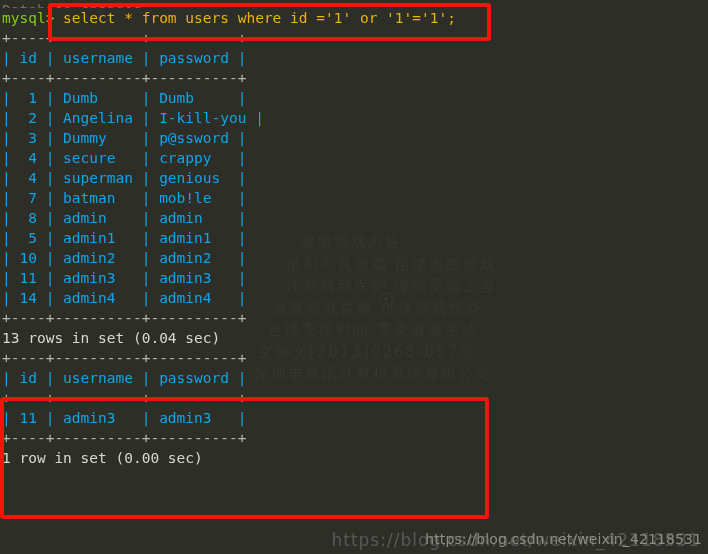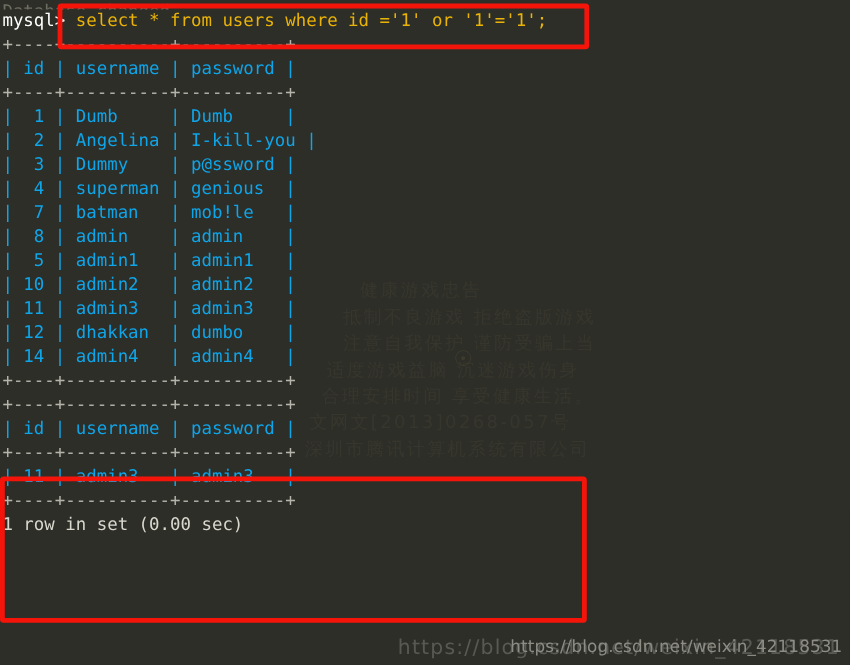--- a/index.html
+++ b/index.html
@@ -57,21 +57,21 @@
     height: 20px;
     padding-left: 2px;
   }
 
   .line.cut {
     height: 8px;
     overflow: hidden;
     color: #6e6e63;
   }
 
-  .prompt { color: #ffffff; }
+  .prompt { color: #84cc16; }
   .sql    { color: #eab308; }
   .brd    { color: #b6b5ac; }
   .cell   { color: #0ea5e9; }
   .status { color: #d9d8cf; }
 
   
   .redbox {
     position: absolute;
     border: 4px solid #f5140a;
     border-radius: 3px;
@@ -127,30 +127,31 @@
 
     <div class="line"><span class="prompt">mysql&gt; </span><span class="sql">select * from users where id ='1' or '1'='1';</span></div>
 
     <div class="line brd">+----+----------+----------+</div>
     <div class="line cell">| id | username | password |</div>
     <div class="line brd">+----+----------+----------+</div>
 
     <div class="line cell">|  1 | Dumb     | Dumb     |</div>
     <div class="line cell">|  2 | Angelina | I-kill-you |</div>
     <div class="line cell">|  3 | Dummy    | p@ssword |</div>
+    <div class="line cell">|  4 | secure   | crappy   |</div>
     <div class="line cell">|  4 | superman | genious  |</div>
     <div class="line cell">|  7 | batman   | mob!le   |</div>
     <div class="line cell">|  8 | admin    | admin    |</div>
     <div class="line cell">|  5 | admin1   | admin1   |</div>
     <div class="line cell">| 10 | admin2   | admin2   |</div>
     <div class="line cell">| 11 | admin3   | admin3   |</div>
-    <div class="line cell">| 12 | dhakkan  | dumbo    |</div>
     <div class="line cell">| 14 | admin4   | admin4   |</div>
 
     <div class="line brd">+----+----------+----------+</div>
+    <div class="line status">13 rows in set (0.04 sec)</div>
 
 
     <div class="line brd">+----+----------+----------+</div>
     <div class="line cell">| id | username | password |</div>
     <div class="line brd">+----+----------+----------+</div>
     <div class="line cell">| 11 | admin3   | admin3   |</div>
     <div class="line brd">+----+----------+----------+</div>
     <div class="line status">1 row in set (0.00 sec)</div>
 
   </div>

